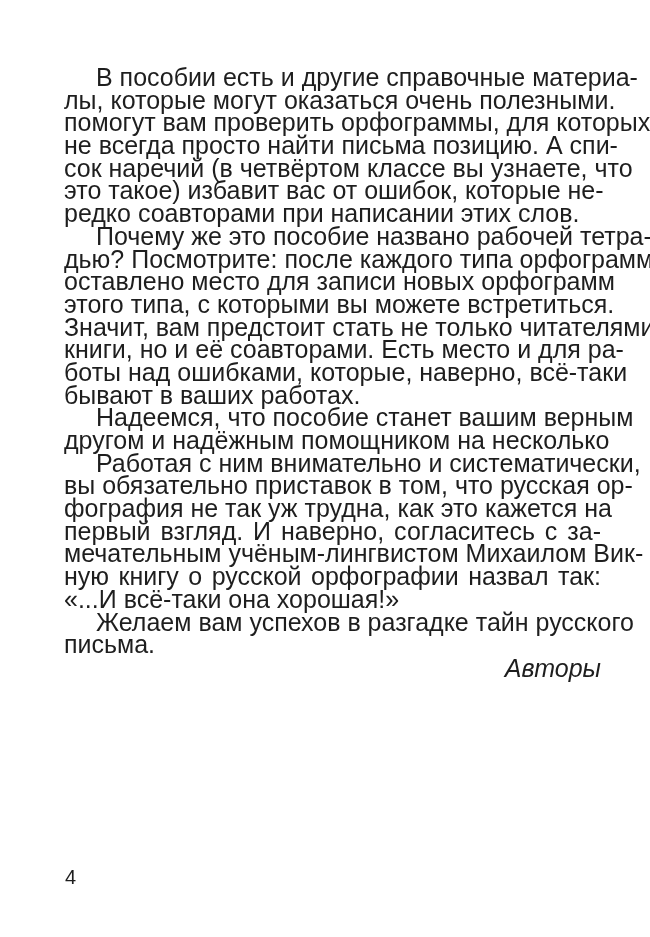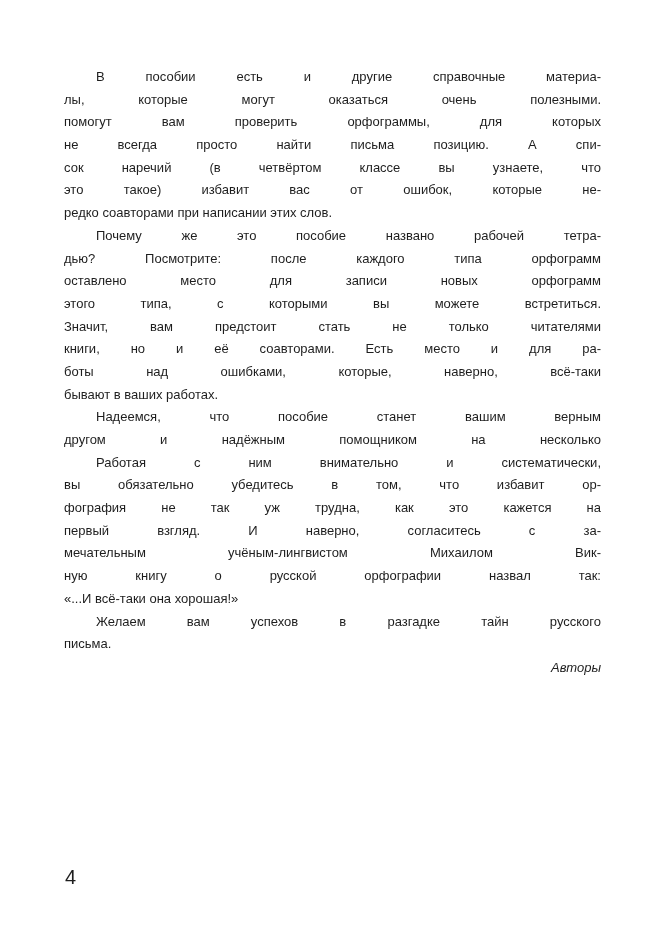--- a/index.html
+++ b/index.html
@@ -1,20 +1,20 @@
 <!DOCTYPE html>
 <html><head>
 <meta charset="utf-8">
 <style>
   html, body { margin: 0; padding: 0; background: #ffffff; }
   body { width: 650px; height: 937px; position: relative; overflow: hidden; }
   .page {
     position: absolute; left: 64px; top: 66px; width: 537px;
     font-family: "Liberation Sans", sans-serif;
-    font-size: 13px; line-height: 22.7px; color: #1e1e1e;
+    font-size: 25px; line-height: 22.7px; color: #1e1e1e;
   }
   .line { display: block; white-space: nowrap; text-align: justify; text-align-last: justify; height: 22.7px; }
   .line.last { text-align-last: left; }
   .line.indent { padding-left: 32px; }
   .signature { display: block; text-align: right; font-style: italic; height: 22.7px; margin-top: 1px; }
   .page-number {
     position: absolute; left: 65px; top: 866px;
     font-family: "Liberation Sans", sans-serif; font-size: 20px; color: #1e1e1e;
   }
 </style>
@@ -40,21 +40,21 @@
     <span class="line">книги, но и её соавторами. Есть место и для ра-</span>
     <span class="line">боты над ошибками, которые, наверно, всё-таки</span>
     <span class="line last">бывают в ваших работах.</span>
   </div>
   <div>
     <span class="line indent">Надеемся, что пособие станет вашим верным</span>
     <span class="line">другом и надёжным помощником на несколько</span>
   </div>
   <div>
     <span class="line indent">Работая с ним внимательно и систематически,</span>
-    <span class="line">вы обязательно убедитесь в том, что избавит ор-</span>
+    <span class="line">вы обязательно приставок в том, что русская ор-</span>
     <span class="line">фография не так уж трудна, как это кажется на</span>
     <span class="line">первый взгляд. И наверно, согласитесь с за-</span>
     <span class="line">мечательным учёным-лингвистом Михаилом Вик-</span>
     <span class="line">ную книгу о русской орфографии назвал так:</span>
     <span class="line last">«...И всё-таки она хорошая!»</span>
   </div>
   <div>
     <span class="line indent">Желаем вам успехов в разгадке тайн русского</span>
     <span class="line last">письма.</span>
   </div>

